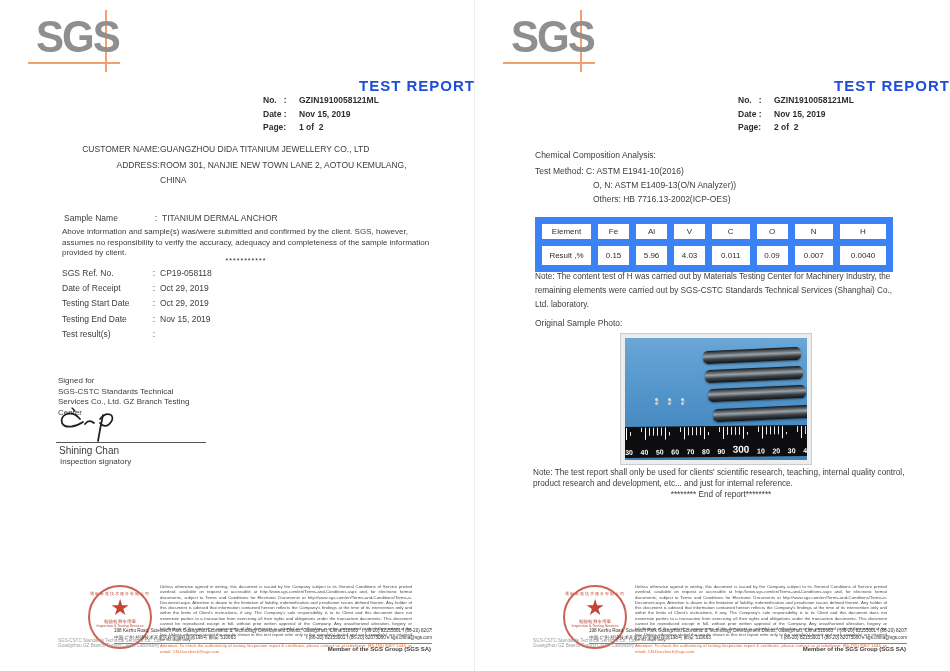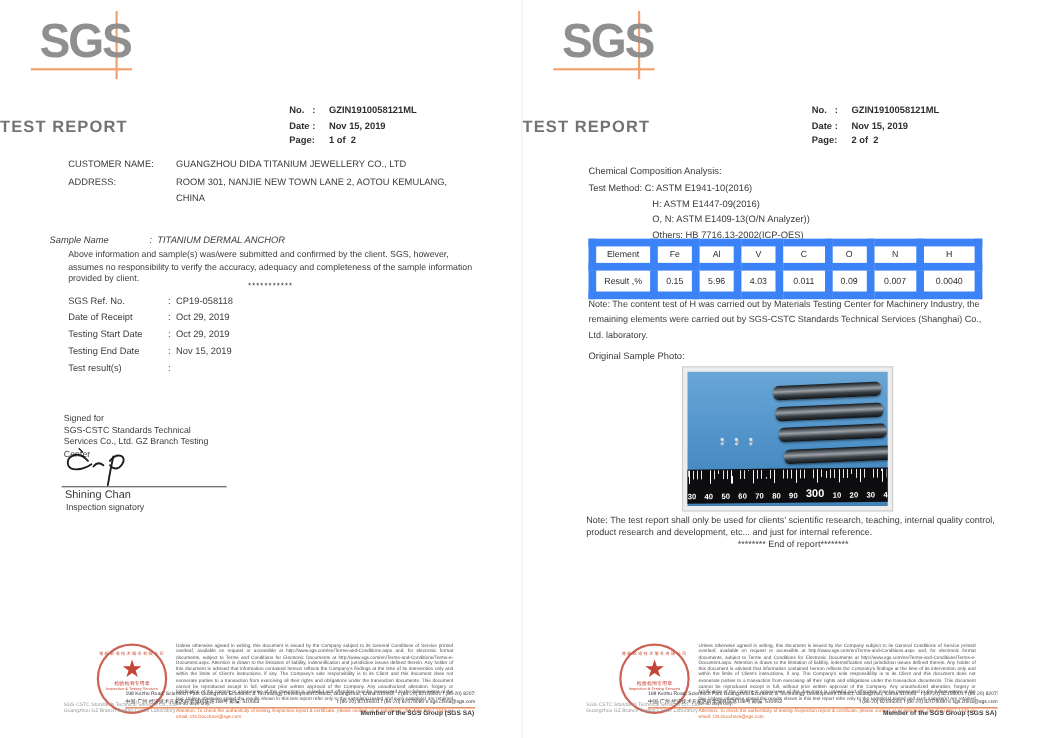--- a/index.html
+++ b/index.html
@@ -11,35 +11,35 @@
   .page.p2 { left:475px; }
   .page-divider { position:absolute; left:474px; top:0; width:1px; height:671px; background:#ececec; }
 
   
   .logo-wrap { position:absolute; left:28px; top:12px; width:120px; height:60px; }
   .logo-text { position:absolute; left:8px; top:2px; font-size:42px; font-weight:bold;
                letter-spacing:-2px; color:#8f8f8f; line-height:46px; transform:scaleY(1.04); }
   .logo-hline { position:absolute; left:0; top:50px; width:92px; height:2px; background:#f2a06e; }
   .logo-vline { position:absolute; left:77px; top:-2px; width:2px; height:62px; background:#f2a06e; }
 
-  .report-title { position:absolute; left:0; top:77px; width:475px; text-align:left;
-                  font-size:15px; font-weight:bold; letter-spacing:1px; color:#737373;margin-top:30px; }
+  .report-title { position:absolute; left:0; top:77px; width:475px; text-align:right;
+                  font-size:15px; font-weight:bold; letter-spacing:1px; color:#1d4ed8; }
   .meta { position:absolute; left:263px; top:94px; font-size:8.5px; font-weight:bold; color:#2e2e2e; }
   .meta .mrow { display:flex; line-height:13.5px; }
   .meta .mlbl { width:36px; white-space:pre; }
   .meta .mval { white-space:pre; }
 
   
   .cust { position:absolute; left:62px; top:142px; width:375px; font-size:8.5px; }
   .cust .crow { display:flex; line-height:15.5px; }
-  .cust .clbl { width:98px; }
+  .cust .clbl { width:98px;text-align:right; }
   .cust .cval { flex:1; }
   .addr-lines div { line-height:15.5px; }
 
-  .sample-row { position:absolute; left:45px; top:213px; width:380px; display:flex; font-size:8.5px;font-style:italic; }
+  .sample-row { position:absolute; left:64px; top:213px; width:380px; display:flex; font-size:8.5px; }
   .f-lbl { width:86px; }
   .f-colon { width:12px; text-align:center; }
   .f-val { flex:1; }
 
   .para { position:absolute; left:62px; top:227px; width:370px; font-size:8px; line-height:10.6px; }
   .stars { position:absolute; left:62px; top:257px; width:368px; text-align:center;
            font-size:7px; letter-spacing:1px; color:#2e2e2e; }
 
   .fields { position:absolute; left:62px; top:266px; width:385px; font-size:8.5px; }
   .fields .frow { display:flex; line-height:15.2px; }
@@ -264,21 +264,20 @@
       <div class="mrow">
         <span class="mlbl">Page:</span>
         <span class="mval">2 of  2</span>
       </div>
     </div>
 
     <div class="chem-title">Chemical Composition Analysis:</div>
 
     <div class="methods">
       <div>Test Method: C: ASTM E1941-10(2016)</div>
-      <div class="ind">H: ASTM E1447-09(2016)</div>
       <div class="ind">O, N: ASTM E1409-13(O/N Analyzer))</div>
       <div class="ind">Others: HB 7716.13-2002(ICP-OES)</div>
     </div>
 
     <table class="comp">
       <tbody>
           <tr>
         <td class="first">Element</td>
         <td>Fe</td>
         <td>Al</td>

